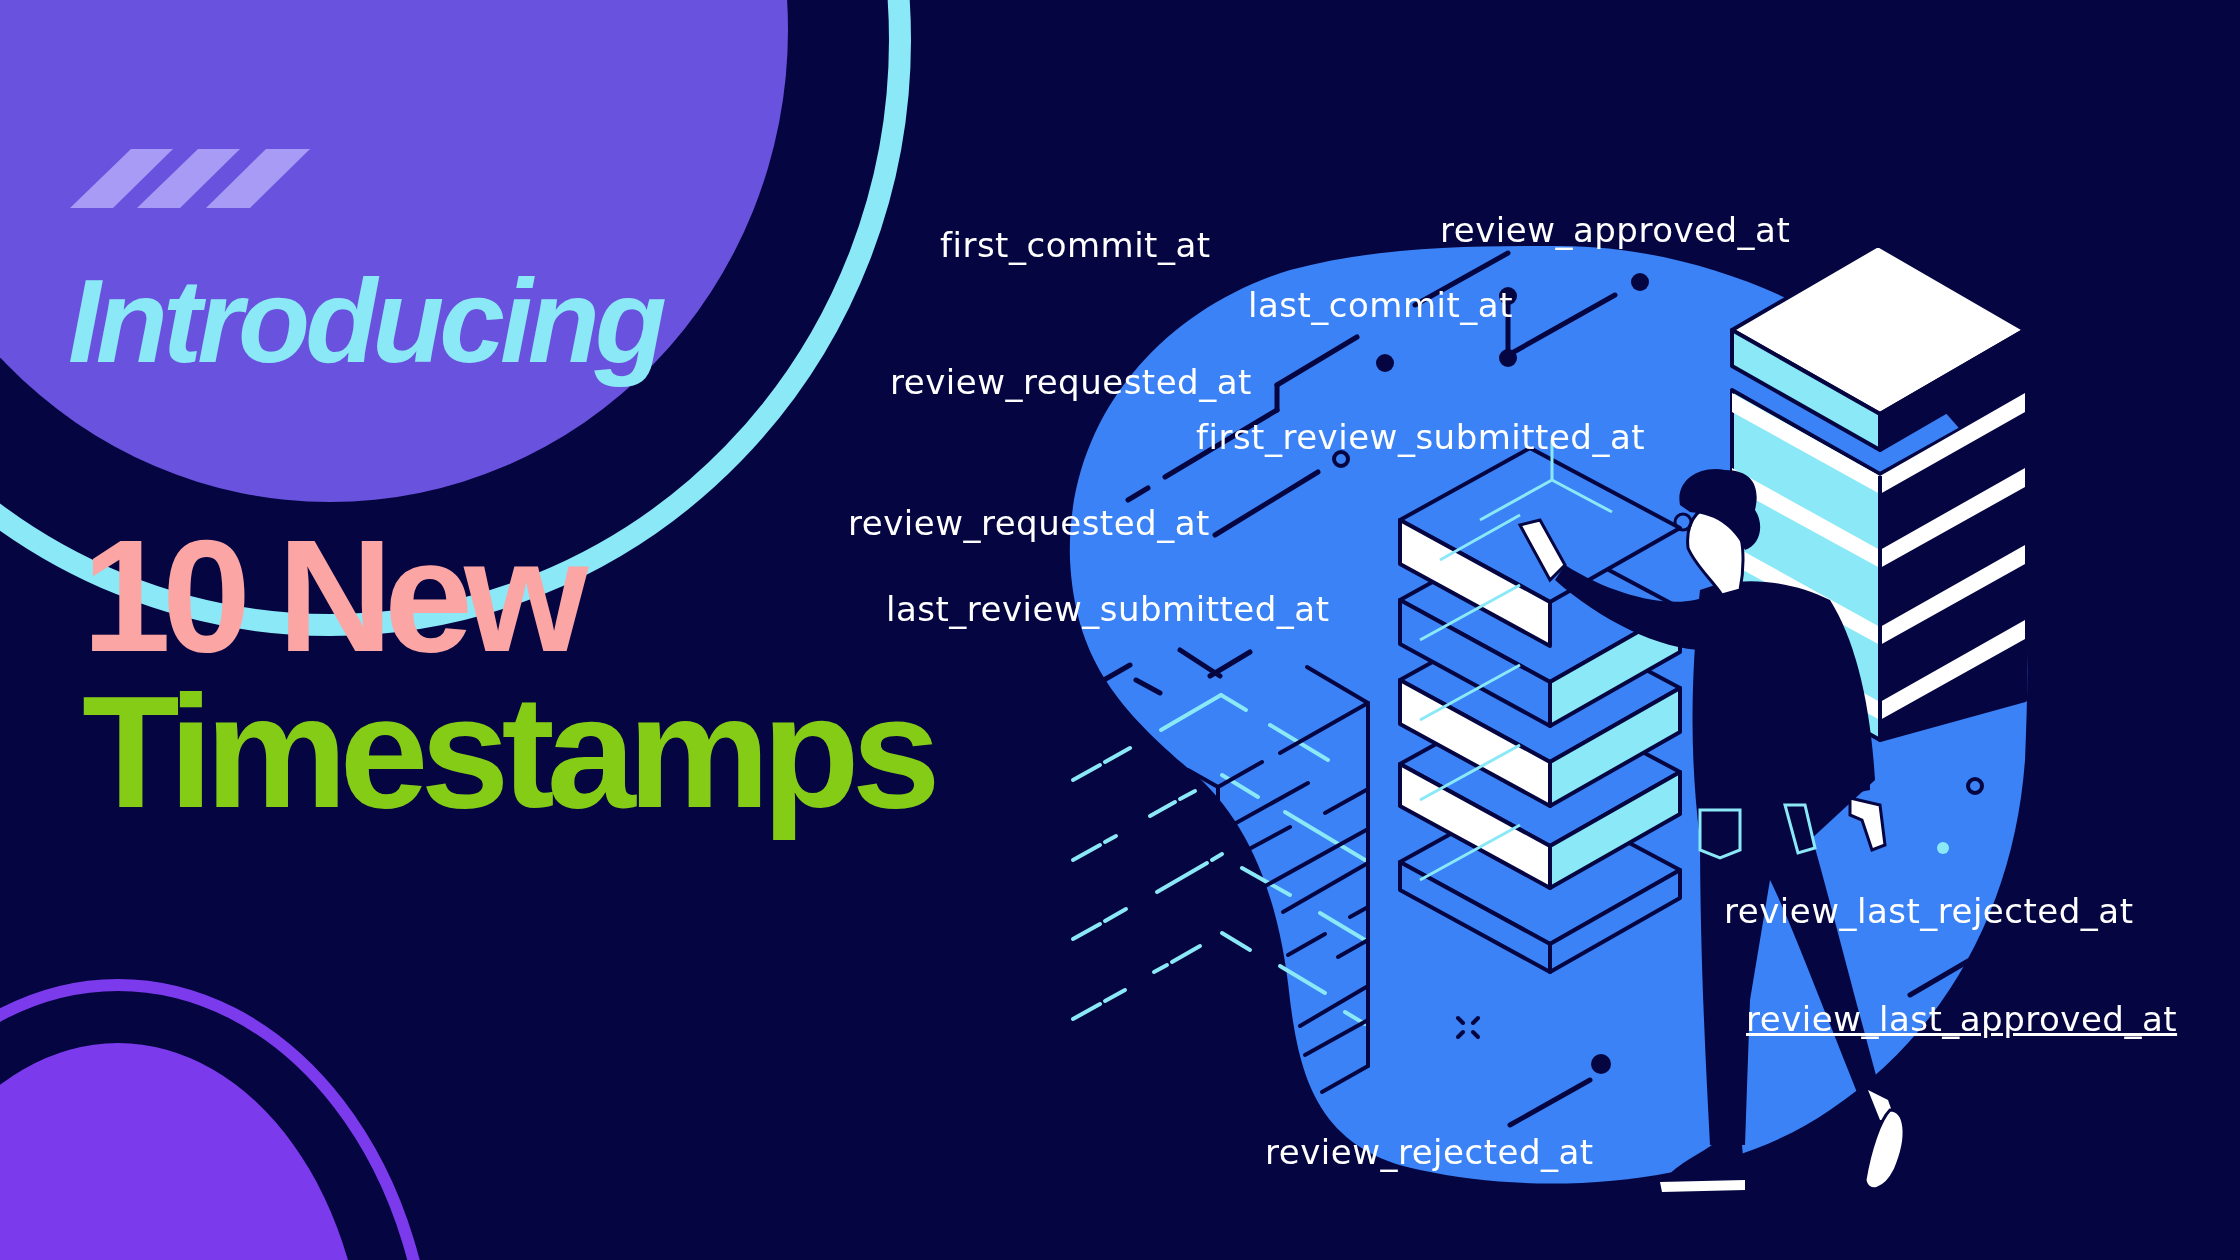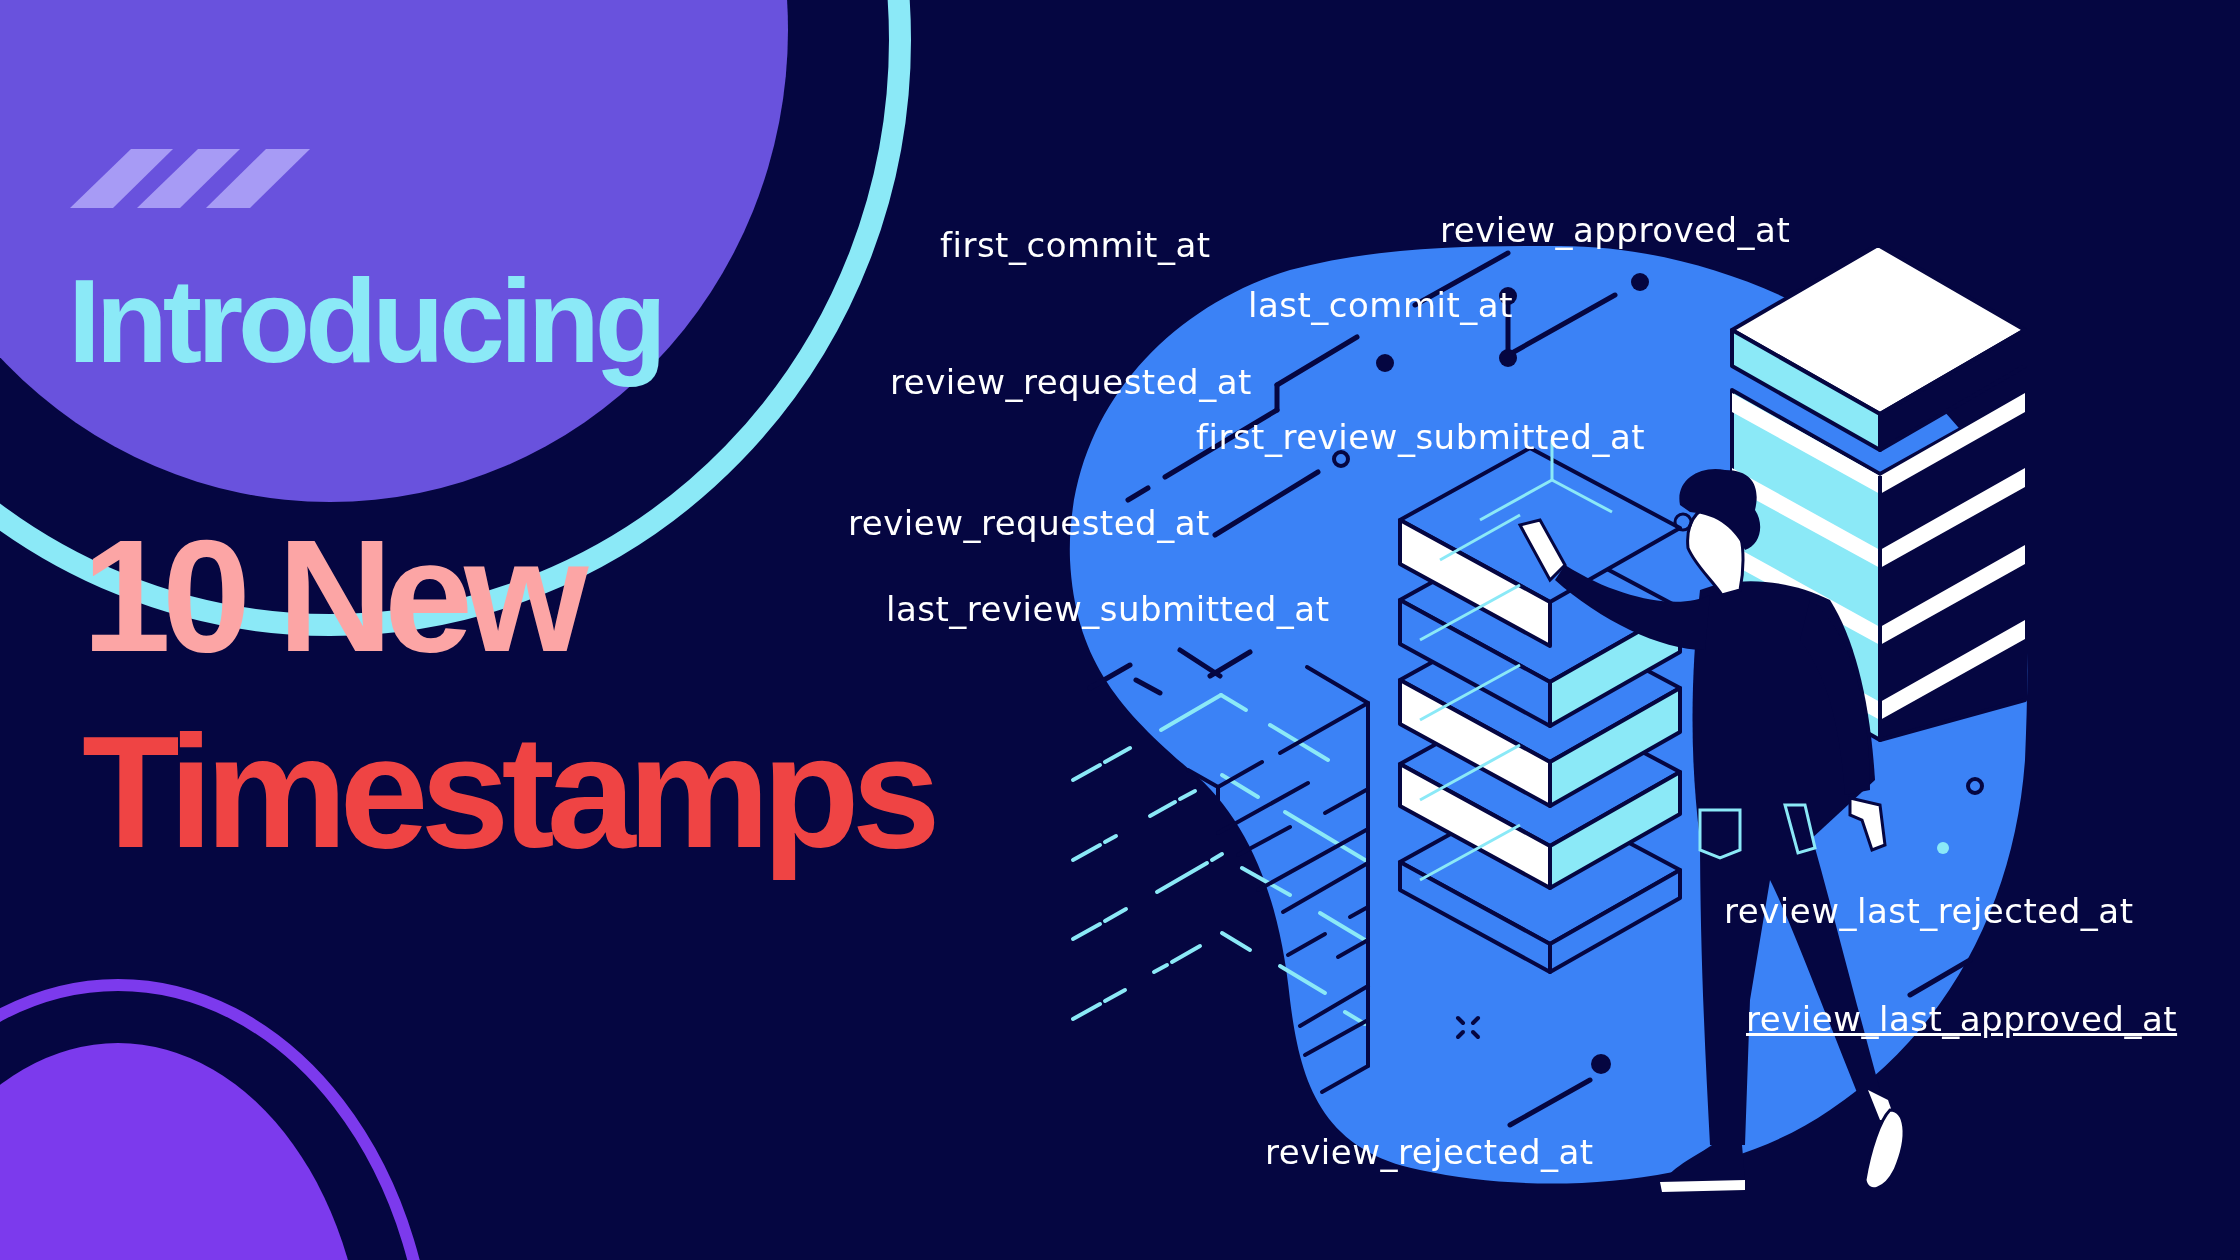--- a/index.html
+++ b/index.html
@@ -1,21 +1,21 @@
 <!DOCTYPE html>
 <html><head>
 <meta charset="utf-8">
 <style>
   html, body { margin:0; padding:0; }
   body { width:2240px; height:1260px; overflow:hidden; background:#050641; position:relative; font-family:"Liberation Sans", sans-serif; }
   .layer { position:absolute; left:0; top:0; width:2240px; height:1260px; }
   .heading { position:absolute; font-family:"Liberation Sans", sans-serif; font-weight:700; letter-spacing:-5px; line-height:1; white-space:nowrap; margin:0; }
-  .intro { left:68px; top:262px; font-size:118px; color:#8be9f7; letter-spacing:-5px; }
+  .intro { left:68px; top:262px; font-size:118px; color:#8be9f7; letter-spacing:-5px;font-style:italic; }
   .title1 { left:82px; top:516px; font-size:160px; color:#fca5a5; letter-spacing:-9px; }
-  .title2 { left:82px; top:712px; font-size:160px; color:#ef4444; letter-spacing:-8px; }
+  .title2 { left:82px; top:672px; font-size:160px; color:#84cc16; letter-spacing:-8px; }
   .label { position:absolute; color:#ffffff; font-family:"DejaVu Sans", sans-serif; font-size:34px; letter-spacing:0.5px; white-space:nowrap; line-height:1; }
 </style>
 </head>
 <body>
 
 <svg class="layer" viewBox="0 0 2240 1260" xmlns="http://www.w3.org/2000/svg">
 
   <ellipse cx="330" cy="40" rx="570" ry="585" fill="none" stroke="#8be9f7" stroke-width="22"></ellipse>
 
   <ellipse cx="330" cy="30" rx="458" ry="472" fill="#6952dd"></ellipse>

